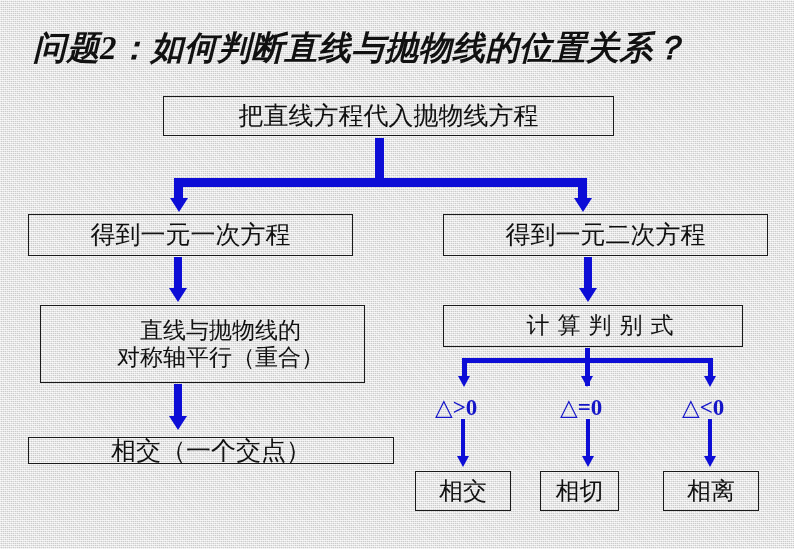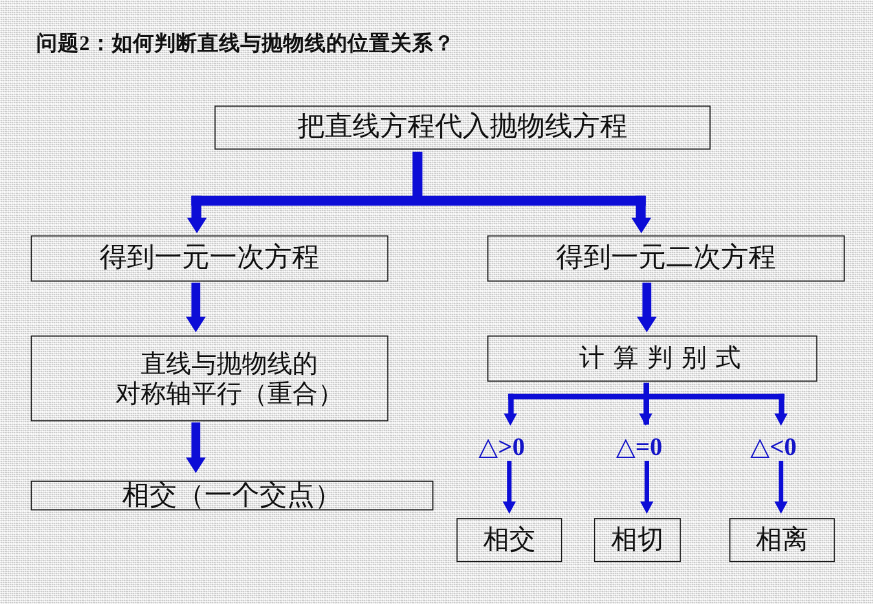--- a/index.html
+++ b/index.html
@@ -22,49 +22,50 @@
       repeating-linear-gradient(0deg, rgba(255,255,255,0.55) 0px, rgba(255,255,255,0.55) 1px, rgba(168,168,168,0.20) 1px, rgba(168,168,168,0.20) 2px),
       repeating-linear-gradient(90deg, rgba(255,255,255,0.50) 0px, rgba(255,255,255,0.50) 1px, rgba(160,160,160,0.18) 1px, rgba(160,160,160,0.18) 2px),
       repeating-linear-gradient(45deg, rgba(255,255,255,0.30) 0px, rgba(255,255,255,0.30) 1px, rgba(150,150,150,0.10) 1px, rgba(150,150,150,0.10) 3px);
   }
 
   
   #title {
     position: absolute;
     left: 33px;
     top: 26px;
-    font-size: 19px;
+    font-size: 33px;
     font-weight: bold;
     color: #111111;
     letter-spacing: 0.5px;
     white-space: nowrap;
     font-family: "Liberation Serif", "DejaVu Serif", serif;
+    font-style: italic;
   }
 
   
   .box {
     position: absolute;
     box-sizing: border-box;
     border: 1.5px solid #1a1a1a;
     background: transparent;
     display: flex;
     align-items: center;
     justify-content: center;
     text-align: center;
     color: #111111;
     font-family: "Liberation Serif", "DejaVu Serif", serif;
     line-height: 1.18;
   }
   .box .txt { display: block; }
   .box .txt .l2 { display: block; }
 
-  #box-substitute { left: 163px;  top: 96px;  width: 451px; height: 40px; font-size: 25px; margin-left: 32px; }
+  #box-substitute { left: 163px;  top: 96px;  width: 451px; height: 40px; font-size: 25px; }
   #box-linear     { left: 28px;   top: 214px; width: 325px; height: 42px; font-size: 25px; }
   #box-quadratic  { left: 443px;  top: 214px; width: 325px; height: 42px; font-size: 25px; }
-  #box-parallel   { left: 28px;   top: 305px; width: 325px; height: 78px; font-size: 23px; padding-left: 36px; }
+  #box-parallel   { left: 40px;   top: 305px; width: 325px; height: 78px; font-size: 23px; padding-left: 36px; }
   #box-discrim    { left: 443px;  top: 305px; width: 300px; height: 42px; font-size: 23px; }
   #box-discrim .txt { letter-spacing: 8px; padding-left: 8px; margin-left: 14px; }
   #box-intersect1 { left: 28px;   top: 437px; width: 366px; height: 27px; font-size: 25px; }
 
   #box-jiao  { left: 415px; top: 471px; width: 96px; height: 40px; font-size: 24px; }
   #box-qie   { left: 540px; top: 471px; width: 79px; height: 40px; font-size: 24px; }
   #box-li    { left: 663px; top: 471px; width: 96px; height: 40px; font-size: 24px; }
 
   
   .dlabel {

